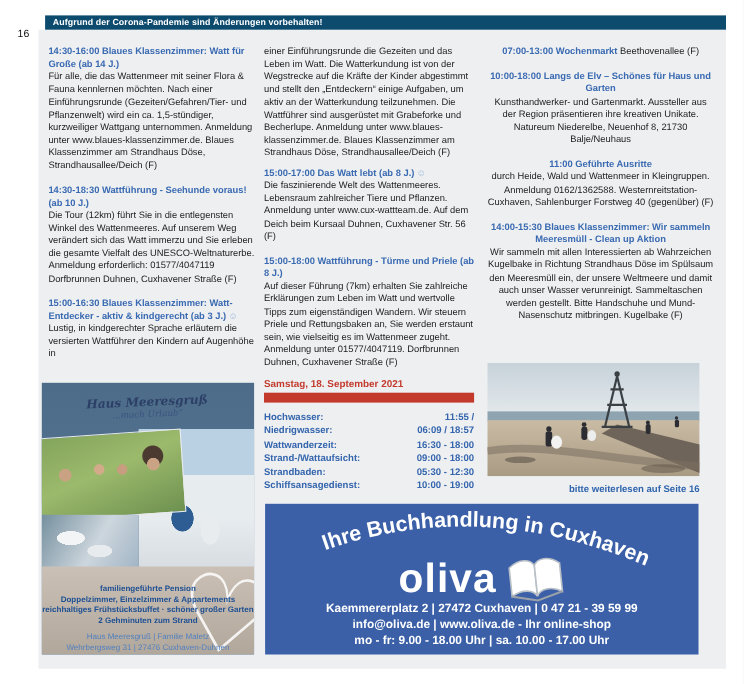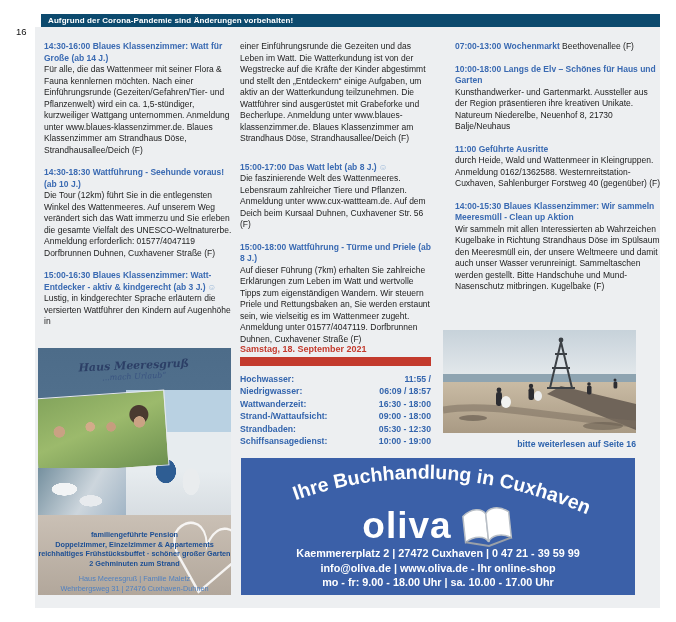--- a/index.html
+++ b/index.html
@@ -10,27 +10,27 @@
   .content-bg{position:absolute;left:35px;top:27px;width:625px;height:581px;background:#edeff1;}
   .banner{
     position:absolute;left:41px;top:14px;width:619px;height:13px;background:#0c4a6e;
     color:#ffffff;font-size:8px;font-weight:bold;line-height:13px;padding-left:7px;box-sizing:border-box;
     letter-spacing:.1px;
   }
   .page-num{position:absolute;left:16px;top:26px;font-size:9.5px;color:#111;}
   .col{position:absolute;font-size:8.5px;line-height:11.5px;color:#1c1c1c;}
   .col1{left:44px;top:41px;width:191px;}
   .col2{left:240px;top:41px;width:193px;}
-  .col3{left:455px;top:41px;width:206px;}
+  .col3{left:443px;top:41px;width:206px;text-align:center;}
   .event{margin-bottom:11px;}
   .ev-title{color:#3a6ab2;font-weight:bold;}
   .ev-suffix{color:#1c1c1c;font-weight:normal;}
   .smiley{color:#9cb9da;font-weight:normal;margin-left:2px;}
   p{margin:0;}
-  .cont-par{margin-bottom:17px;}
+  .cont-par{margin-bottom:7px;}
 
   
   .tide{position:absolute;left:240px;top:344px;width:191px;}
   .tide-date{color:#c33a2d;font-weight:bold;font-size:9px;}
   .tide-bar{height:9px;background:#c33a2d;margin-top:3px;}
   .tide-rows{margin-top:7px;}
   .tide-row{display:flex;justify-content:space-between;color:#3465ad;font-weight:bold;font-size:8.7px;line-height:12.4px;gap:35px;}
 
   
   .pension{position:absolute;left:38px;top:348px;width:193px;height:247px;background:linear-gradient(#4d6c89,#5d7c99);overflow:hidden;}

